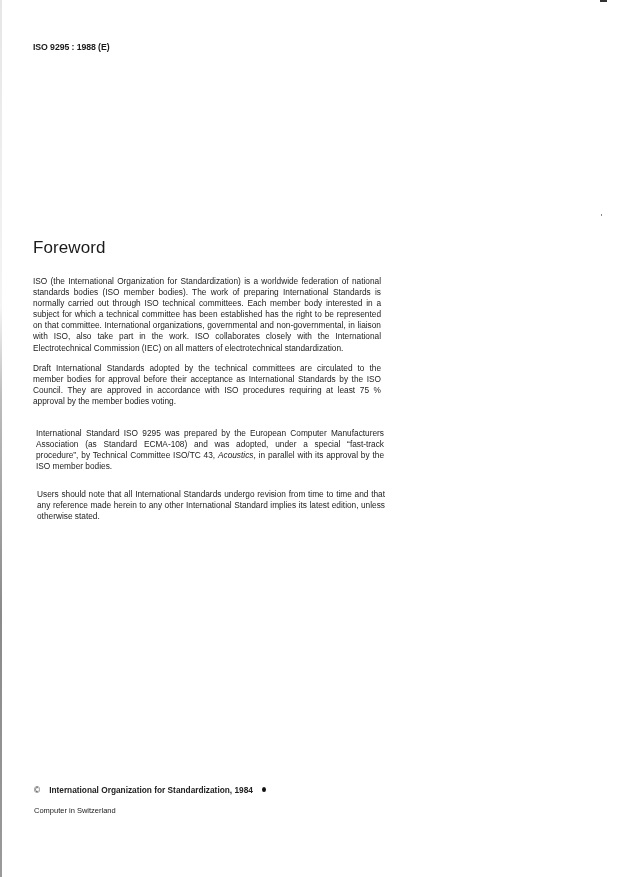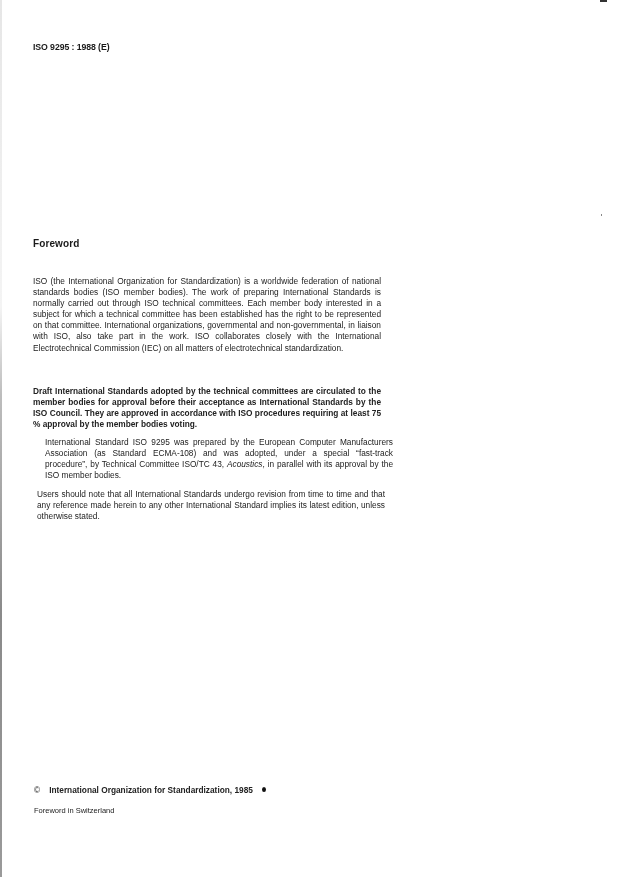--- a/index.html
+++ b/index.html
@@ -21,30 +21,30 @@
     .speck {
       position: absolute; left: 601px; top: 214px; width: 1px; height: 2px; background: #888;
     }
     .doc-id {
       position: absolute; left: 33px; top: 41px;
       font-size: 9.5px; font-weight: bold; letter-spacing: -0.1px;
       transform: scaleX(0.92); transform-origin: left top;
     }
     .heading {
       position: absolute; left: 33px; top: 238px;
-      font-size: 10px; font-weight: bold; letter-spacing: 0.1px;
+      font-size: 17px; font-weight: normal; letter-spacing: 0.1px;
     }
     .body {
       position: absolute; left: 33px; width: 348px;
       font-size: 8.3px; line-height: 11.1px;
       text-align: justify; text-align-last: left;
       color: #222;
     }
     .p1 { top: 276px; }
-    .p2 { top: 386px; font-weight: bold; }
+    .p2 { top: 363px; }
     .p3 { top: 425px; }
     .p4 { top: 485px; }
     .footer-copy {
       position: absolute; left: 34px; top: 785px;
       font-size: 8.3px; font-weight: bold; color: #222;
       white-space: nowrap;
     }
     .footer-copy .copy-sym { font-weight: normal; margin-right: 9px; }
     .footer-copy .bullet {
       display: inline-block; width: 4px; height: 5px; border-radius: 50%;
@@ -62,20 +62,20 @@
 <div class="left-edge"></div>
 <div class="corner-mark"></div>
 <div class="speck"></div>
 
 <div class="doc-id">ISO 9295 : 1988 (E)</div>
 
 <div class="heading">Foreword</div>
 
 <p class="body p1" style="margin:0">ISO (the International Organization for Standardization) is a worldwide federation of national standards bodies (ISO member bodies). The work of preparing International Standards is normally carried out through ISO technical committees. Each member body interested in a subject for which a technical committee has been established has the right to be represented on that committee. International organizations, governmental and non-governmental, in liaison with ISO, also take part in the work. ISO collaborates closely with the International Electrotechnical Commission (IEC) on all matters of electrotechnical standardization.</p>
 <p class="body p2" style="margin:0">Draft International Standards adopted by the technical committees are circulated to the member bodies for approval before their acceptance as International Standards by the ISO Council. They are approved in accordance with ISO procedures requiring at least 75 % approval by the member bodies voting.</p>
-<p class="body p3" style="margin:12px"><span>International Standard ISO 9295 was prepared by the European Computer Manufacturers Association (as Standard ECMA-108) and was adopted, under a special “fast-track procedure”, by Technical Committee ISO/TC 43, </span><em>Acoustics</em><span>, in parallel with its approval by the ISO member bodies.</span></p>
+<p class="body p3" style="margin:3px"><span>International Standard ISO 9295 was prepared by the European Computer Manufacturers Association (as Standard ECMA-108) and was adopted, under a special “fast-track procedure”, by Technical Committee ISO/TC 43, </span><em>Acoustics</em><span>, in parallel with its approval by the ISO member bodies.</span></p>
 <p class="body p4" style="margin:4px">Users should note that all International Standards undergo revision from time to time and that any reference made herein to any other International Standard implies its latest edition, unless otherwise stated.</p>
 
 <div class="footer-copy">
-  <span class="copy-sym">©</span><span>International Organization for Standardization, 1985</span><span class="bullet"></span>
+  <span class="copy-sym">©</span><span>International Organization for Standardization, 1984</span><span class="bullet"></span>
 </div>
 
-<div class="printed">Foreword in Switzerland</div>
+<div class="printed">Computer in Switzerland</div>
 
 </body></html>

